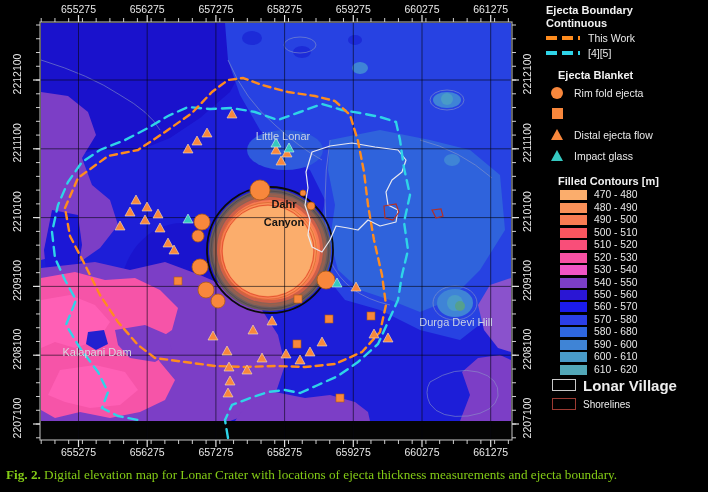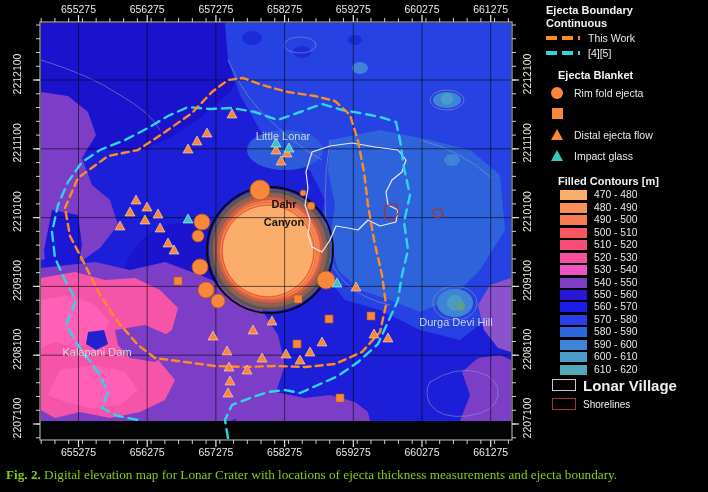--- a/index.html
+++ b/index.html
@@ -461,21 +461,21 @@
       <div class="cont-row">
         <div class="cont-swatch" style="background: rgb(27, 27, 236);"></div>
         <div class="cont-lab">560 - 570</div>
       </div>
       <div class="cont-row">
         <div class="cont-swatch" style="background: rgb(43, 63, 230);"></div>
         <div class="cont-lab">570 - 580</div>
       </div>
       <div class="cont-row">
         <div class="cont-swatch" style="background: rgb(46, 102, 222);"></div>
-        <div class="cont-lab">580 - 590</div>
+        <div class="cont-lab">580 - 680</div>
       </div>
       <div class="cont-row">
         <div class="cont-swatch" style="background: rgb(63, 132, 214);"></div>
         <div class="cont-lab">590 - 600</div>
       </div>
       <div class="cont-row">
         <div class="cont-swatch" style="background: rgb(73, 155, 200);"></div>
         <div class="cont-lab">600 - 610</div>
       </div>
       <div class="cont-row">

